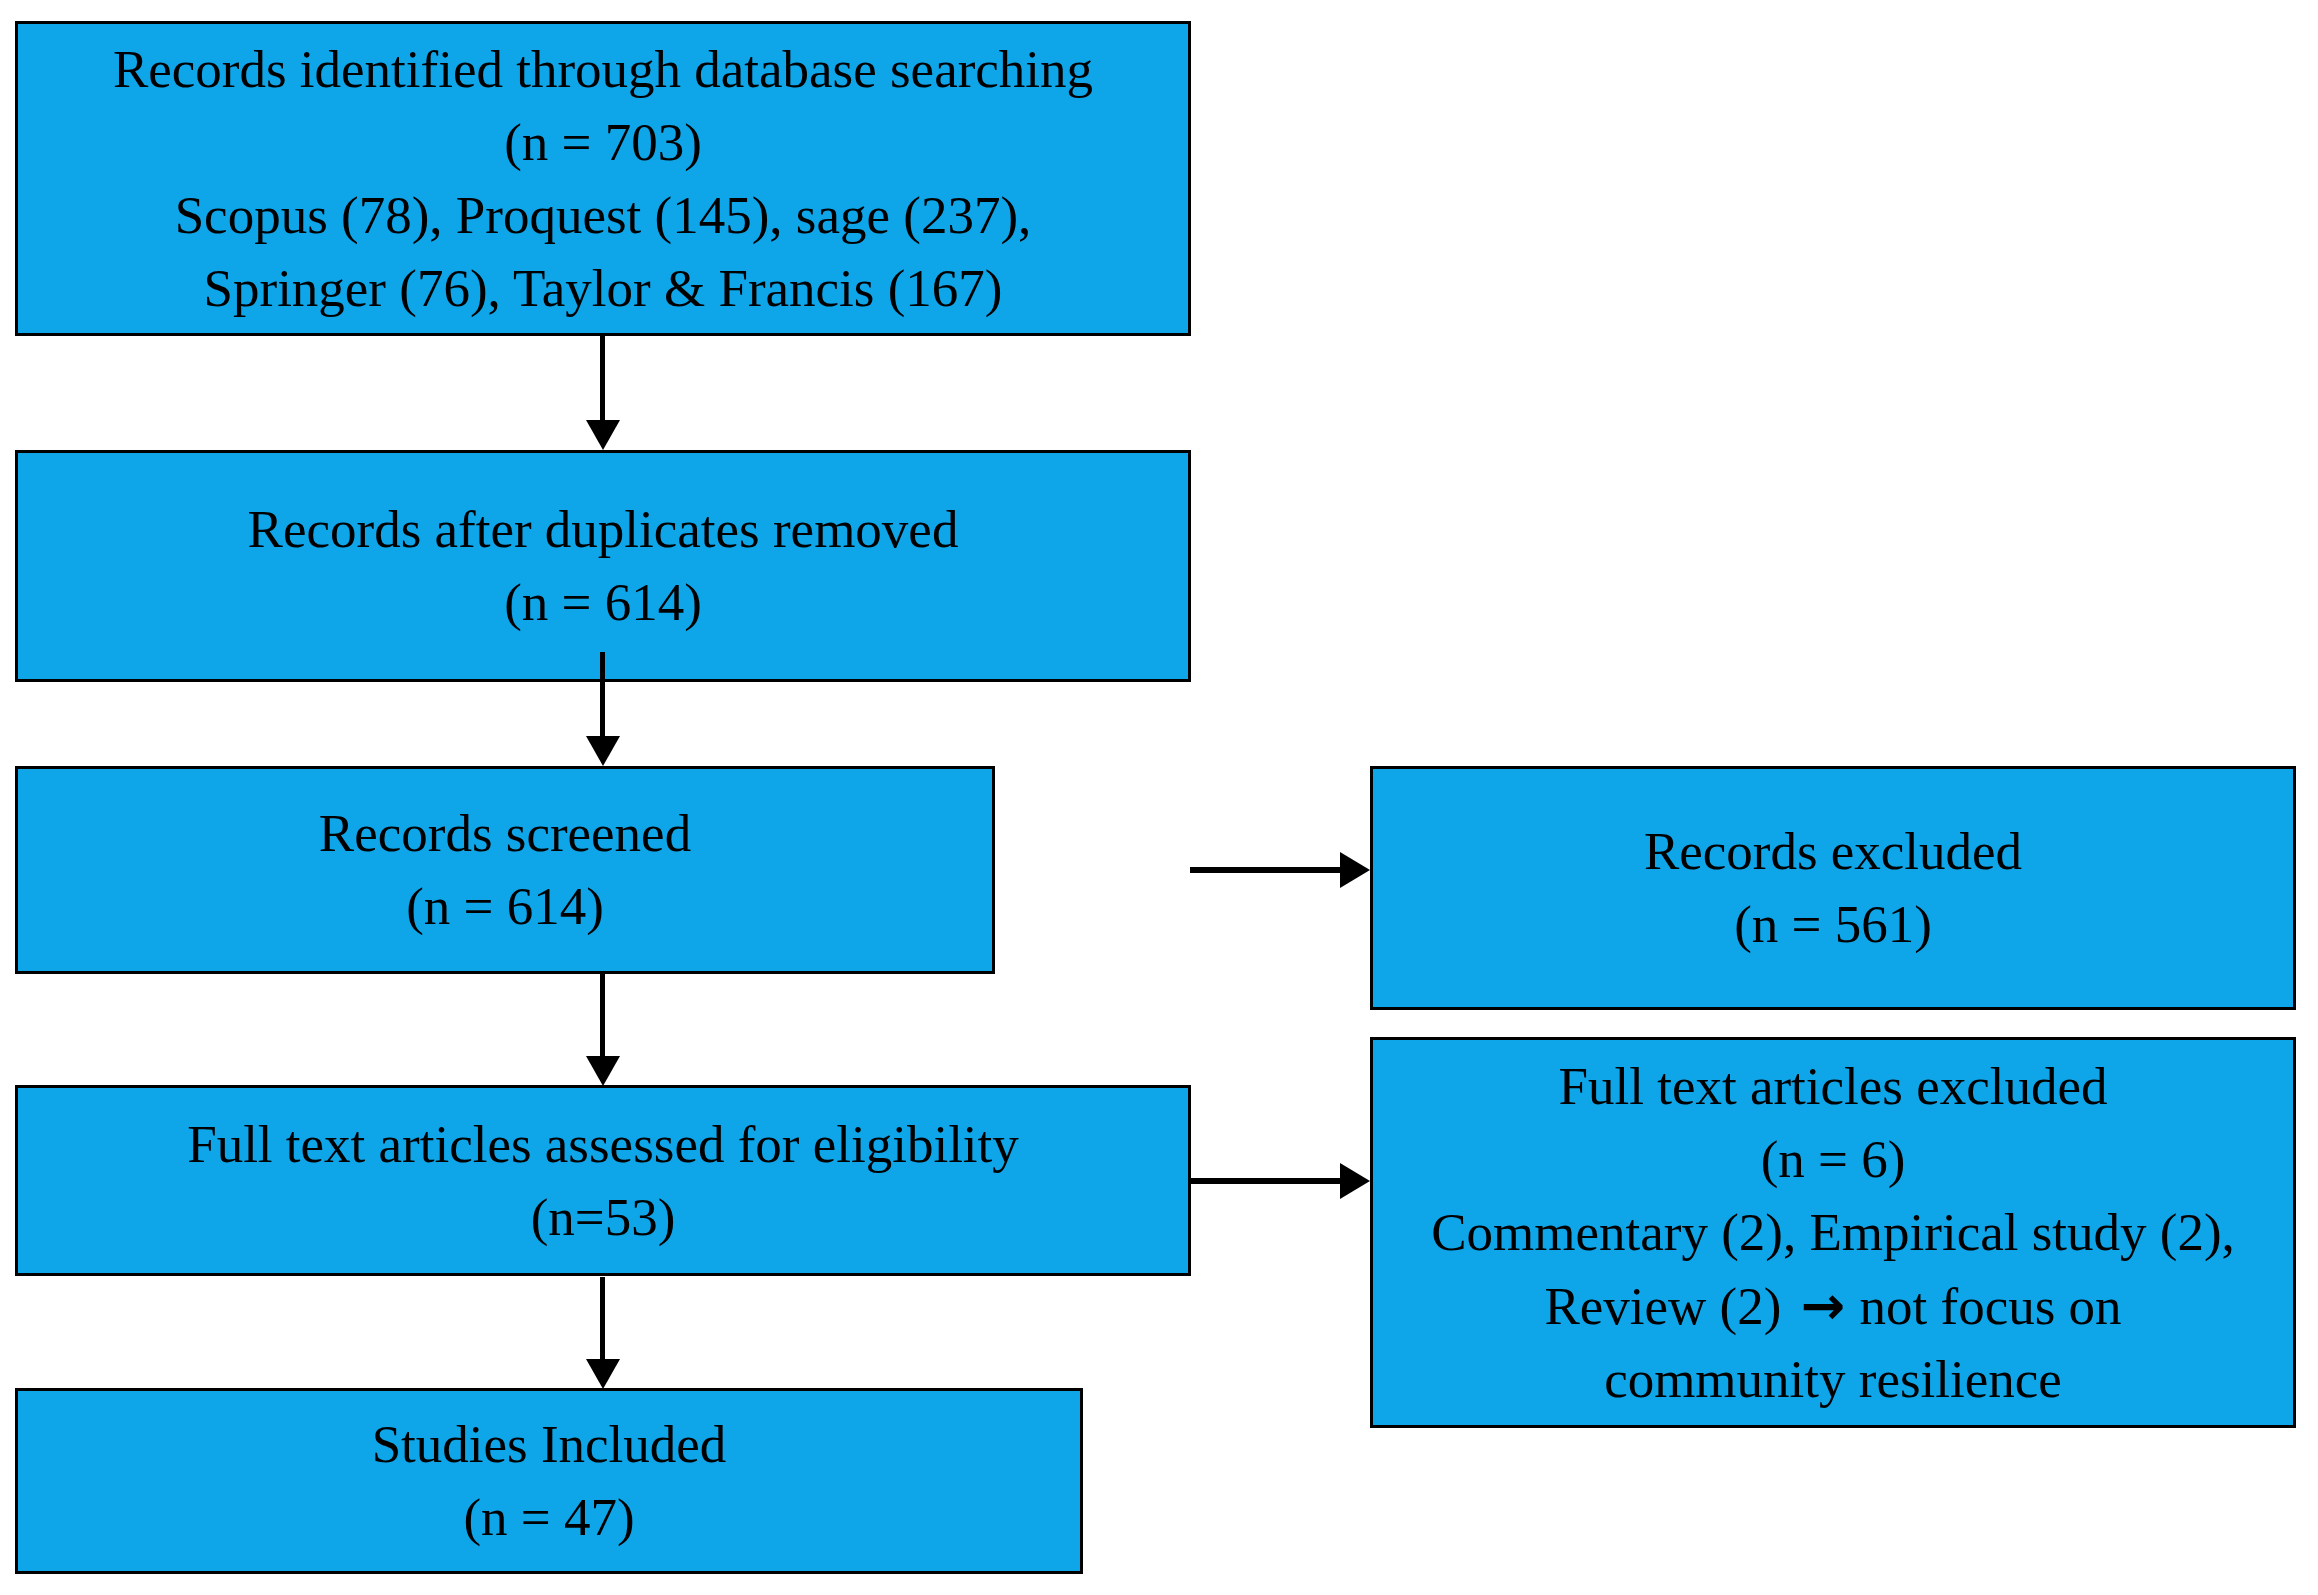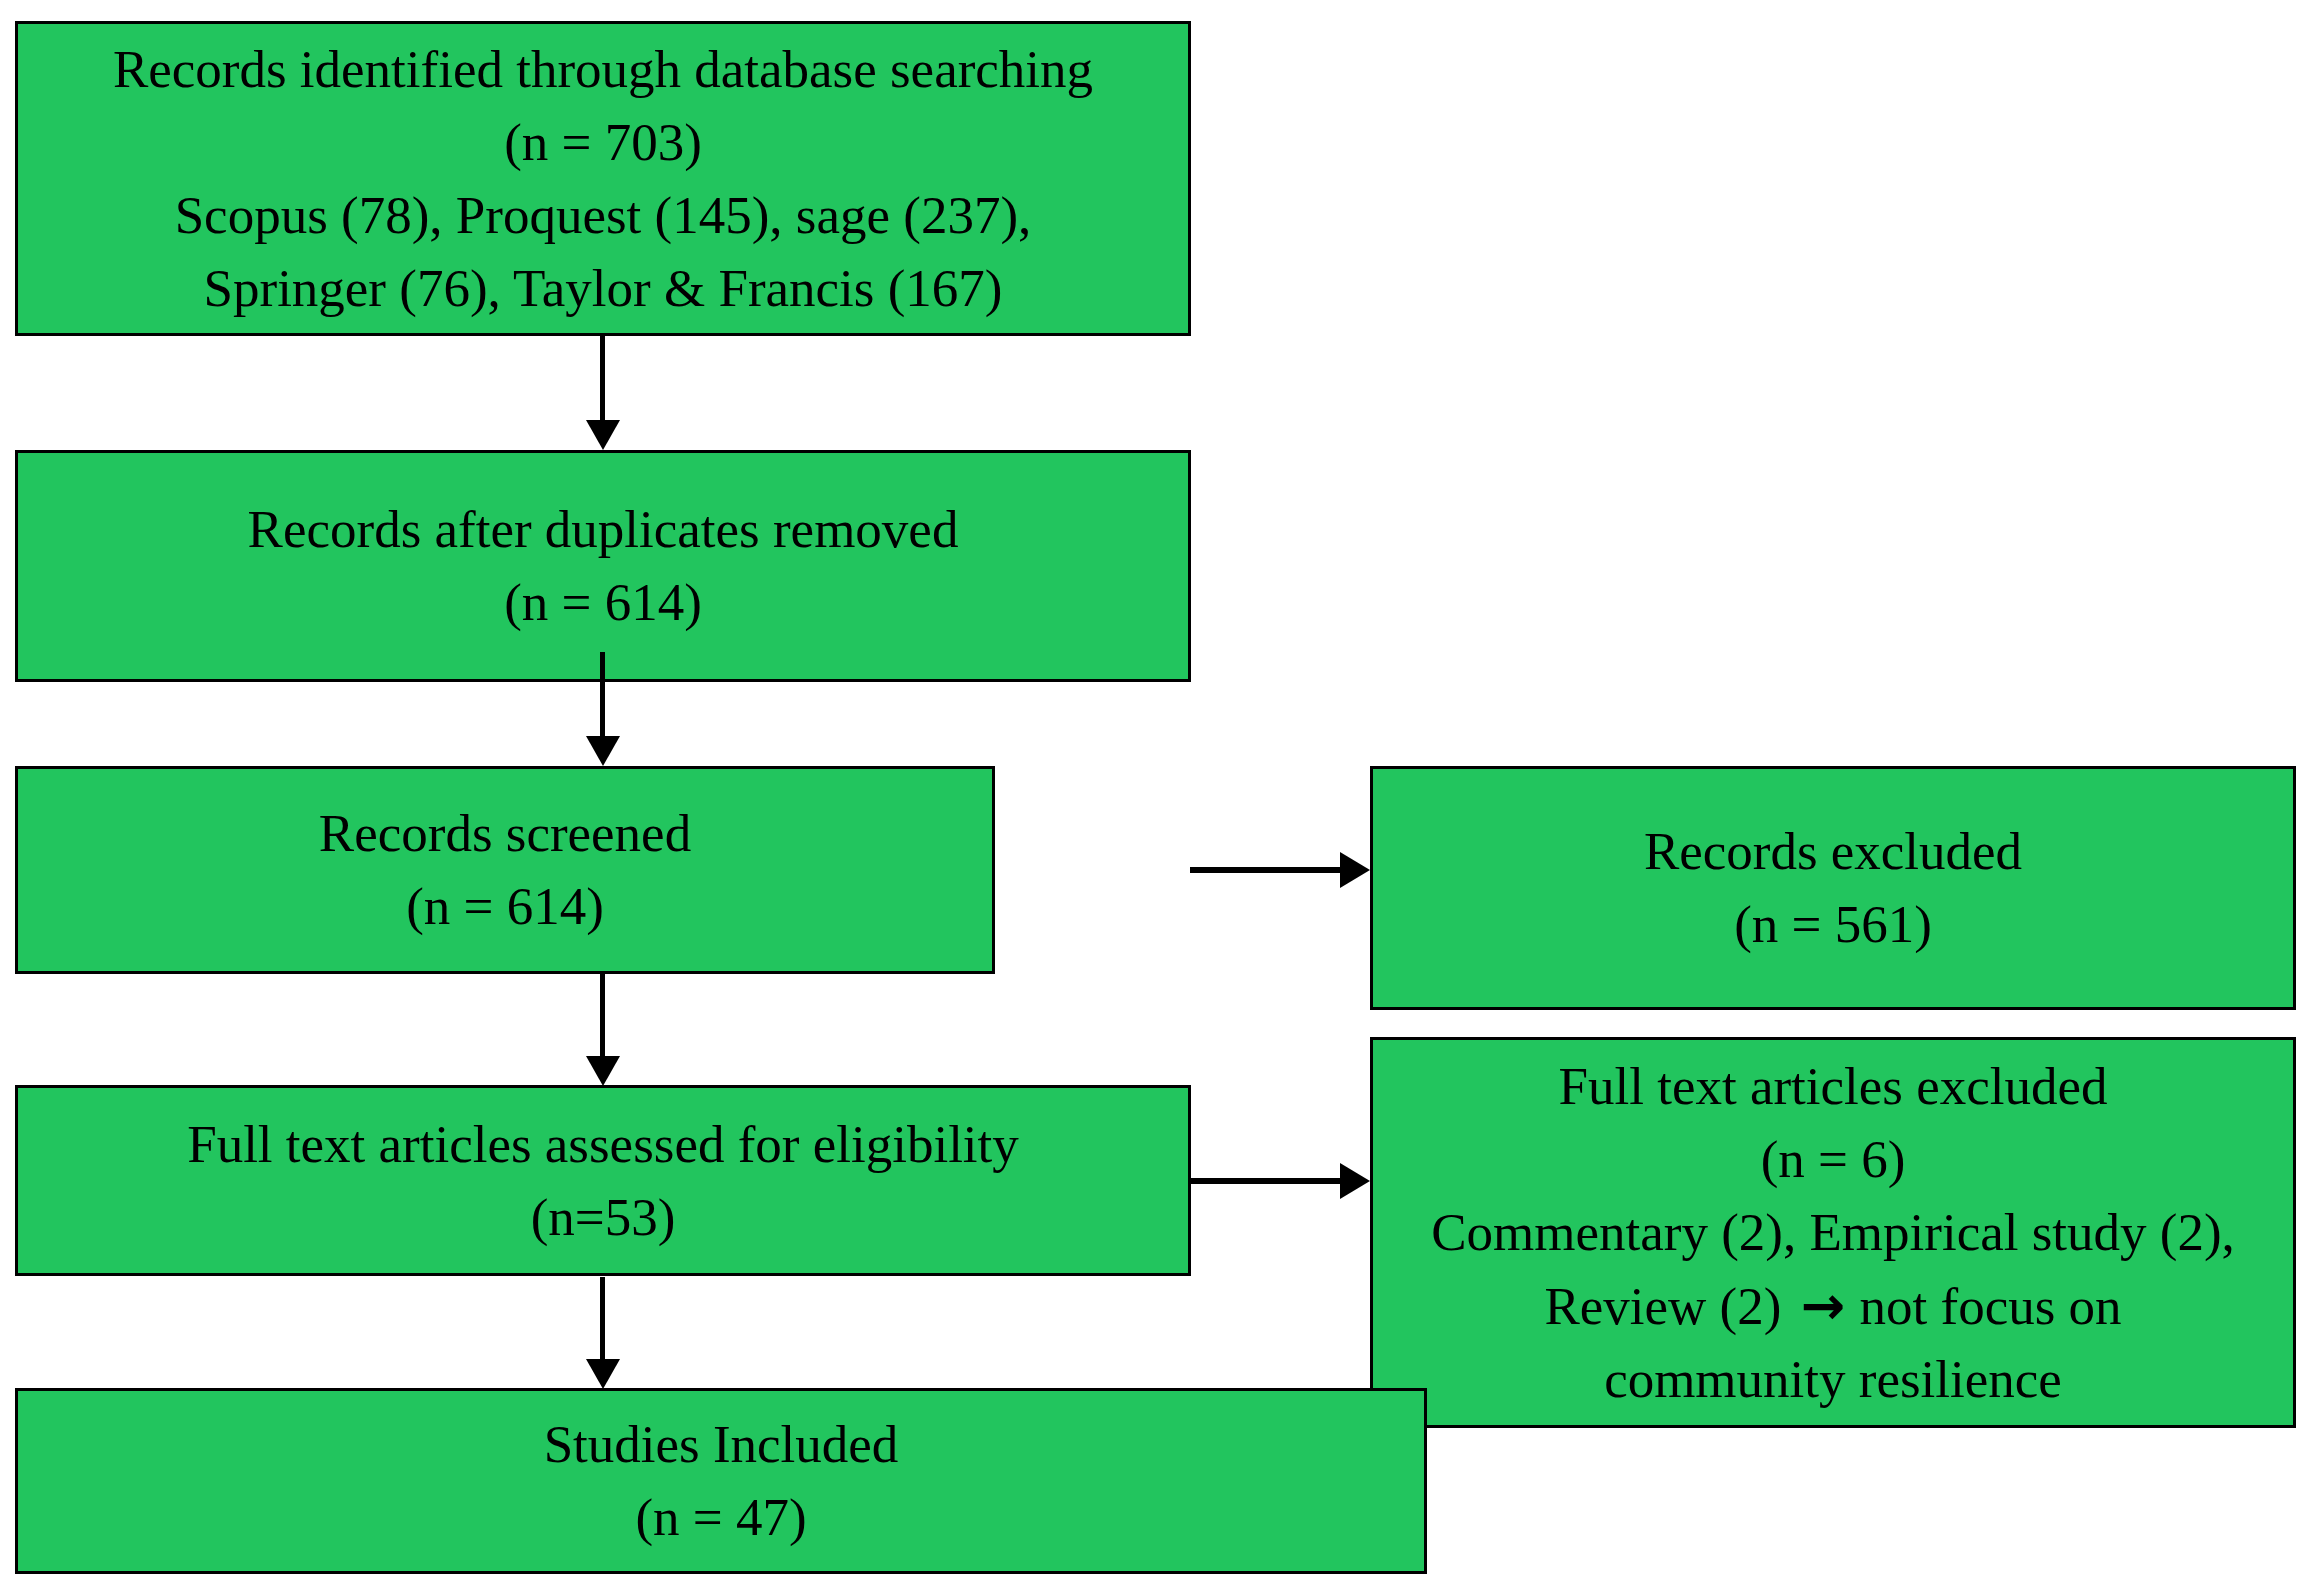--- a/index.html
+++ b/index.html
@@ -13,40 +13,40 @@
     height: 1596px;
     background: #ffffff;
     overflow: hidden;
     font-family: "Liberation Serif", "DejaVu Serif", serif;
     color: #000000;
   }
   .flow-box {
     position: absolute;
     box-sizing: border-box;
     border: 3.9px solid #000000;
-    background: #22c55e;
+    background: #0ea5e9;
     display: flex;
     flex-direction: column;
     justify-content: center;
     align-items: center;
     text-align: center;
     font-size: 53px;
     line-height: 73px;
     padding: 5.2px 13px;
   }
   .flow-box .line {
     display: block;
     white-space: nowrap;
   }
   
   #box-identified        { left: 15px;   top: 21px;   width: 1176px; height: 315px; }
   #box-duplicates        { left: 15px;   top: 450px;  width: 1176px; height: 232px; }
   #box-screened          { left: 15px;   top: 766px; width: 980px; height: 208px; }
   #box-eligibility       { left: 15px;   top: 1085px; width: 1176px; height: 191px; }
-  #box-included          { left: 15px;   top: 1388px; width: 1412px; height: 186px; }
+  #box-included          { left: 15px;   top: 1388px; width: 1068px; height: 186px; }
   
   #box-records-excluded  { left: 1370px; top: 766px; width: 926px; height: 244px; }
   #box-fulltext-excluded { left: 1370px; top: 1037px; width: 926px; height: 391px; }
 
   
   .varrow {
     position: absolute;
     left: 583px;
     width: 39px;
     display: flex;

